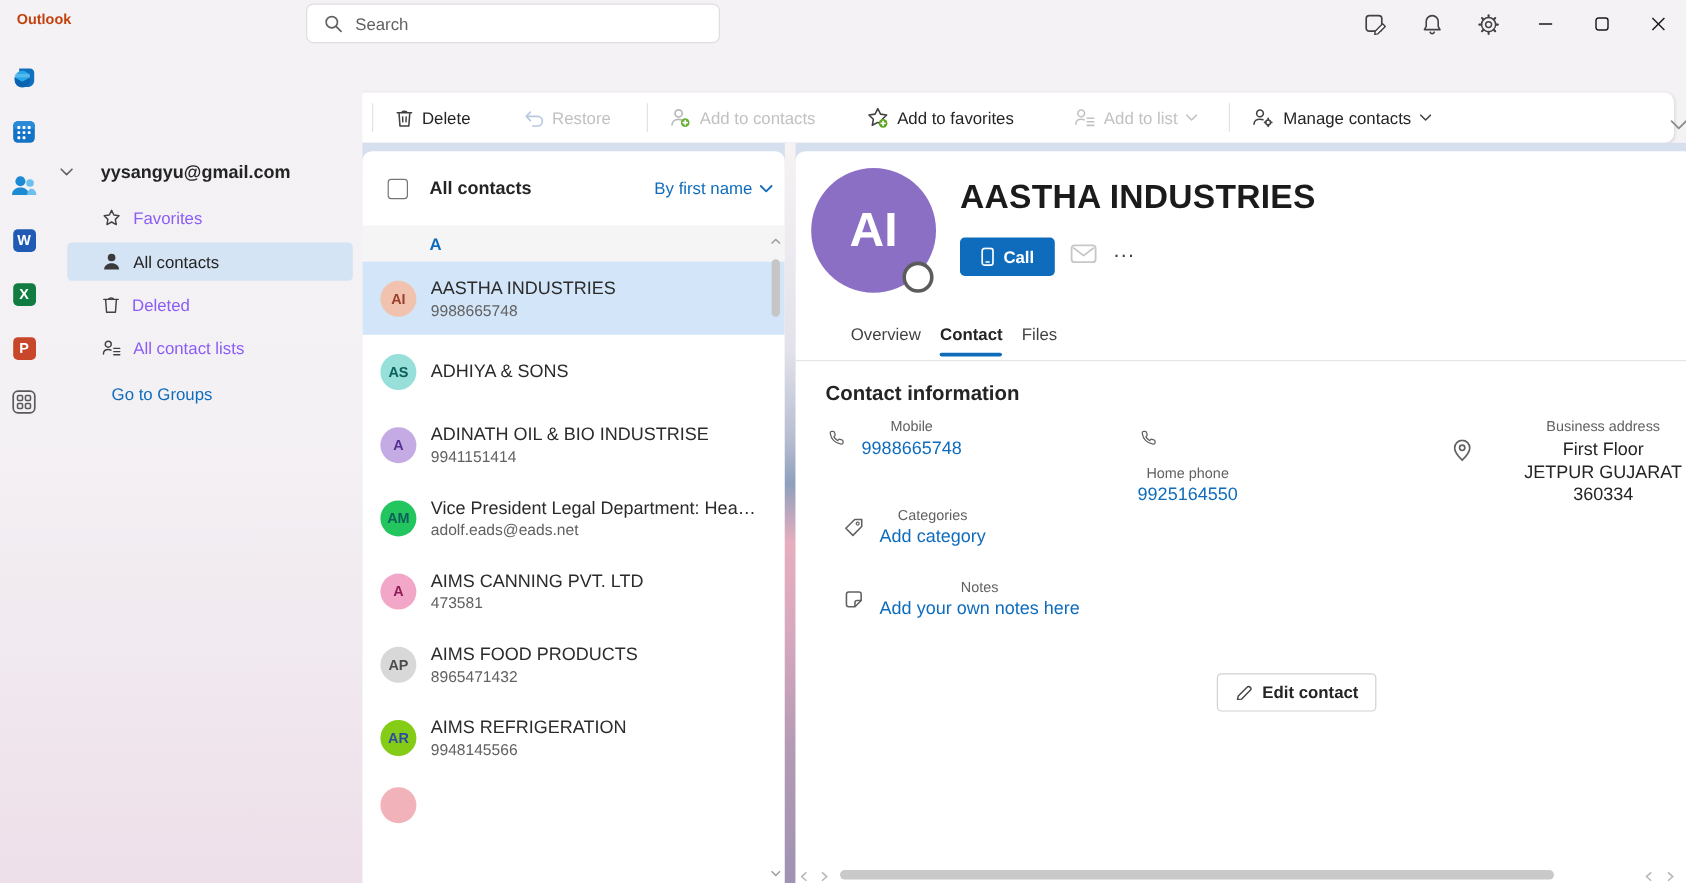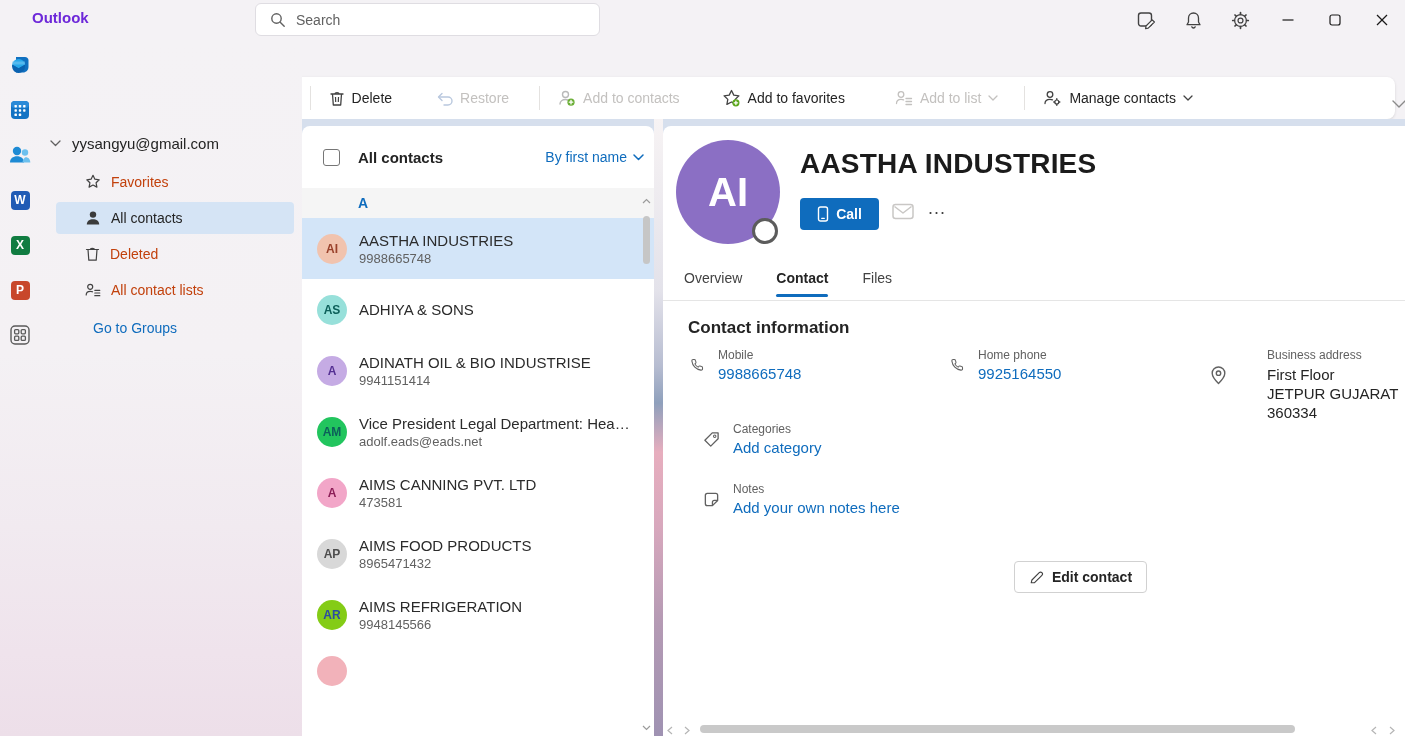--- a/index.html
+++ b/index.html
@@ -1,21 +1,21 @@
 <!DOCTYPE html>
 <html><head>
 <meta charset="utf-8">
 <style>
   * { margin:0; padding:0; box-sizing:border-box; }
   html,body { width:1405px; height:736px; overflow:hidden; }
   body { font-family:"Liberation Sans","DejaVu Sans",sans-serif; color:#242424; background:#f4f2f5; position:relative; font-size:14px; }
 
   
   .titlebar { position:absolute; left:0; top:0; width:1405px; height:40px; background:#f4f2f5; }
-  .app-name { position:absolute; left:32px; top:9px; font-size:15px; font-weight:700; color:#6d28d9; }
+  .app-name { position:absolute; left:14px; top:9px; font-size:12px; font-weight:700; color:#c2410c; }
   .searchbox { position:absolute; left:255px; top:3px; width:345px; height:33px; background:#fff; border:1px solid #dfdde2; border-radius:6px; display:flex; align-items:center; padding-left:14px; gap:10px; }
   .searchbox input { border:none; outline:none; font-size:14px; color:#424242; background:transparent; width:260px; font-family:inherit; }
   .searchbox input::placeholder { color:#616161; }
   .tb-icons { position:absolute; right:0; top:0; height:40px; display:flex; align-items:center; }
   .tb-btn { width:47px; height:40px; display:flex; align-items:center; justify-content:center; cursor:default; }
 
   
   .ribbon { position:absolute; left:40px; top:40px; height:37px; display:flex; align-items:center; }
   .hamburger { width:44px; height:30px; display:flex; align-items:center; justify-content:center; margin-left:6px; }
   .rtab { position:relative; font-size:14px; color:#424242; padding:8px 14px; }
@@ -34,22 +34,22 @@
   
   .app-rail { position:absolute; left:0; top:40px; bottom:0; width:40px; display:flex; flex-direction:column; align-items:center; padding-top:15px; gap:25px; }
   .rail-item { width:22px; height:20px; display:flex; align-items:center; justify-content:center; }
   .office-tile { width:19px; height:19px; border-radius:4px; color:#fff; font-size:12px; font-weight:700; display:flex; align-items:center; justify-content:center; }
 
   
   .left-region { position:absolute; left:0; top:40px; width:302px; bottom:0; background:linear-gradient(180deg,#f4f2f5 0%,#f4f1f4 45%,#f1eaf0 70%,#efe3ec 88%,#eddfe9 100%); z-index:0; }
 
   
   .folder-pane { position:absolute; left:40px; top:119px; width:262px; bottom:0; z-index:1; }
-  .account-row { display:flex; align-items:center; gap:11px; padding:16px 0 10px 10px; font-size:15px; font-weight:400; color:#242424;text-align:center; }
-  .nav-item { display:flex; align-items:center; gap:10px; height:32px; margin:4px 8px 4px 16px; border-radius:4px; padding-left:29px; font-size:14px; color:#c2410c; }
+  .account-row { display:flex; align-items:center; gap:23px; padding:16px 0 10px 10px; font-size:15px; font-weight:700; color:#242424;text-align:center; }
+  .nav-item { display:flex; align-items:center; gap:10px; height:32px; margin:4px 8px 4px 16px; border-radius:4px; padding-left:29px; font-size:14px; color:#8b5cf6; }
   .nav-item.selected { background:#d5e4f5; color:#242424; }
   .groups-link { margin:10px 0 0 53px; color:#0f6cbd; font-size:14px; display:inline-block; }
 
   
   .content-bg { position:absolute; left:302px; top:119px; right:0; bottom:0; background:#d6dfed; z-index:1; }
   .list-panel { position:absolute; left:0; top:7px; width:352px; bottom:0; background:#fff; border-radius:8px 8px 0 0; overflow:hidden; }
   .list-header { height:62px; display:flex; align-items:center; padding:0 10px 0 21px; }
   .checkbox { width:17px; height:17px; border:1.5px solid #767676; border-radius:3px; background:#fff; }
   .list-title { margin-left:18px; font-size:15px; font-weight:700; color:#242424; }
   .sort-btn { margin-left:auto; display:flex; align-items:center; gap:6px; color:#0f6cbd; font-size:14px; font-weight:400; }
@@ -66,27 +66,27 @@
   .wallpaper-strip { position:absolute; left:352px; top:0; width:9px; bottom:0; background:linear-gradient(180deg,#f7f3f4 0%,#e3e2ea 28%,#b7bdd1 40%,#8fa0bc 46%,#e7aebe 54%,#d8a8bd 66%,#b49ab4 82%,#9f92b2 100%); }
 
   
   .detail-panel { position:absolute; left:361px; top:7px; right:0; bottom:0; background:#fff; border-radius:8px 0 0 0; }
   .big-avatar { position:absolute; left:13px; top:14px; width:104px; height:104px; border-radius:50%; color:#fff; font-size:40px; font-weight:600; display:flex; align-items:center; justify-content:center; }
   .presence { position:absolute; left:89px; top:92px; width:26px; height:26px; border-radius:50%; background:#fff; border:3px solid #5c5c5c; }
   .contact-title { position:absolute; left:137px; top:22px; font-size:28px; font-weight:800; color:#1b1b1b; letter-spacing:.2px; }
   .call-btn { position:absolute; left:137px; top:72px; width:79px; height:32px; background:#0f6cbd; border-radius:4px; color:#fff; font-size:14px; font-weight:700; display:flex; align-items:center; justify-content:center; gap:7px; border:none; font-family:inherit; }
   .mail-btn { position:absolute; left:228px; top:76px; }
   .more-btn { position:absolute; left:265px; top:72px; font-size:18px; color:#424242; letter-spacing:1px; }
-  .d-tabs { position:absolute; left:21px; top:144px; display:flex; gap:34px; }
+  .d-tabs { position:absolute; left:46px; top:144px; display:flex; gap:16px; }
   .d-tab { font-size:14px; color:#424242; padding-bottom:11px; position:relative; }
   .d-tab.active { font-weight:700; color:#242424; }
   .d-tab.active::after { content:""; position:absolute; left:0; right:0; bottom:0; height:3px; border-radius:2px; background:#0f6cbd; }
   .d-divider { position:absolute; left:0; right:0; top:174px; height:1px; background:#e5e5e5; }
   .sec-title { position:absolute; left:25px; top:192px; font-size:17px; font-weight:700; color:#242424; }
-  .field { position:absolute; display:flex; gap:13px; }
+  .field { position:absolute; display:flex; gap:13px;text-align:center; }
   .f-label { font-size:12px; color:#616161; }
   .f-value { font-size:15px; color:#0f6cbd; margin-top:3px; }
   .f-text { font-size:15px; color:#242424; margin-top:3px; line-height:19px; }
   .edit-contact-btn { position:absolute; left:351px; top:435px; width:133px; height:32px; background:#fff; border:1px solid #d1d1d1; border-radius:4px; display:flex; align-items:center; justify-content:center; gap:8px; font-size:14px; font-weight:700; color:#242424; font-family:inherit; }
   .h-scroll { position:absolute; left:0; right:0; bottom:0; height:16px; }
   .h-thumb { position:absolute; left:37px; bottom:3px; width:595px; height:8px; border-radius:4px; background:#c9c9c9; }
   .h-arrow { position:absolute; bottom:1px; color:#b5b5b5; font-size:11px; }
 
   svg { display:block; }
 </style>
@@ -566,21 +566,21 @@
           <svg width="17" height="17" viewBox="0 0 24 24">
             <path d="M7.5 3.5 C6 3.5 5.3 4.3 5.5 5.9 C6.3 12.6 11.4 17.7 18.1 18.5 C19.7 18.7 20.5 18 20.5 16.5 L20.5 15.2 C20.5 14.4 20 13.7 19.2 13.5 L16.8 12.8 C16.1 12.6 15.4 12.8 15 13.4 L14.3 14.3 C12.1 13.2 10.8 11.9 9.7 9.7 L10.6 9 C11.2 8.6 11.4 7.9 11.2 7.2 L10.5 4.8 C10.3 4 9.6 3.5 8.8 3.5 Z" fill="none" stroke="#616161" stroke-width="1.5" stroke-linejoin="round"></path>
           </svg>
         </span>
       <span>
         <div class="f-label">Mobile</div>
         <a class="f-value" style="display:block;">9988665748</a>
       </span>
     </div>
 
-    <div class="field" style="left:285px; top:222px;">
+    <div class="field" style="left:285px; top:222px;flex-direction:column;">
       <span style="margin-top:9px;">
           <svg width="17" height="17" viewBox="0 0 24 24">
             <path d="M7.5 3.5 C6 3.5 5.3 4.3 5.5 5.9 C6.3 12.6 11.4 17.7 18.1 18.5 C19.7 18.7 20.5 18 20.5 16.5 L20.5 15.2 C20.5 14.4 20 13.7 19.2 13.5 L16.8 12.8 C16.1 12.6 15.4 12.8 15 13.4 L14.3 14.3 C12.1 13.2 10.8 11.9 9.7 9.7 L10.6 9 C11.2 8.6 11.4 7.9 11.2 7.2 L10.5 4.8 C10.3 4 9.6 3.5 8.8 3.5 Z" fill="none" stroke="#616161" stroke-width="1.5" stroke-linejoin="round"></path>
           </svg>
         </span>
       <span>
         <div class="f-label">Home phone</div>
         <a class="f-value" style="display:block;">9925164550</a>
       </span>
     </div>

